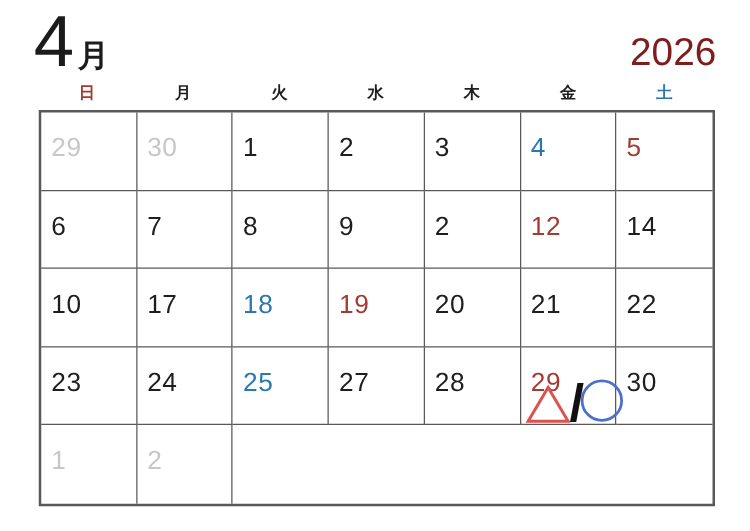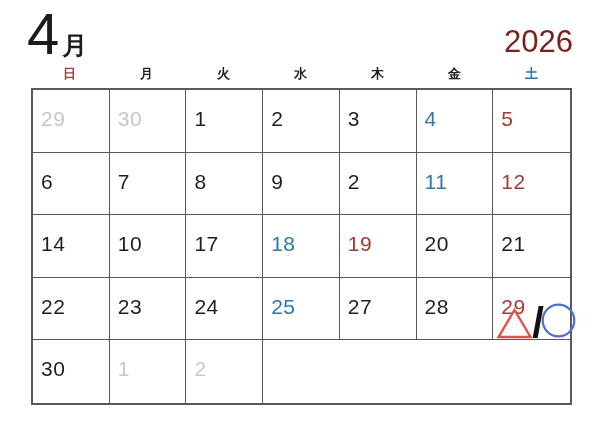--- a/index.html
+++ b/index.html
@@ -155,23 +155,20 @@
       <div class="cell">
         <div class="daynum tone-black">8</div>
       </div>
       <div class="cell">
         <div class="daynum tone-black">9</div>
       </div>
       <div class="cell">
         <div class="daynum tone-black">2</div>
       </div>
       <div class="cell">
-        <div class="daynum tone-blue">11</div>
-      </div>
-      <div class="cell">
         <div class="daynum tone-red">12</div>
       </div>
       <div class="cell">
         <div class="daynum tone-black">14</div>
       </div>
       <div class="cell">
         <div class="daynum tone-black">10</div>
       </div>
       <div class="cell">
         <div class="daynum tone-black">17</div>

